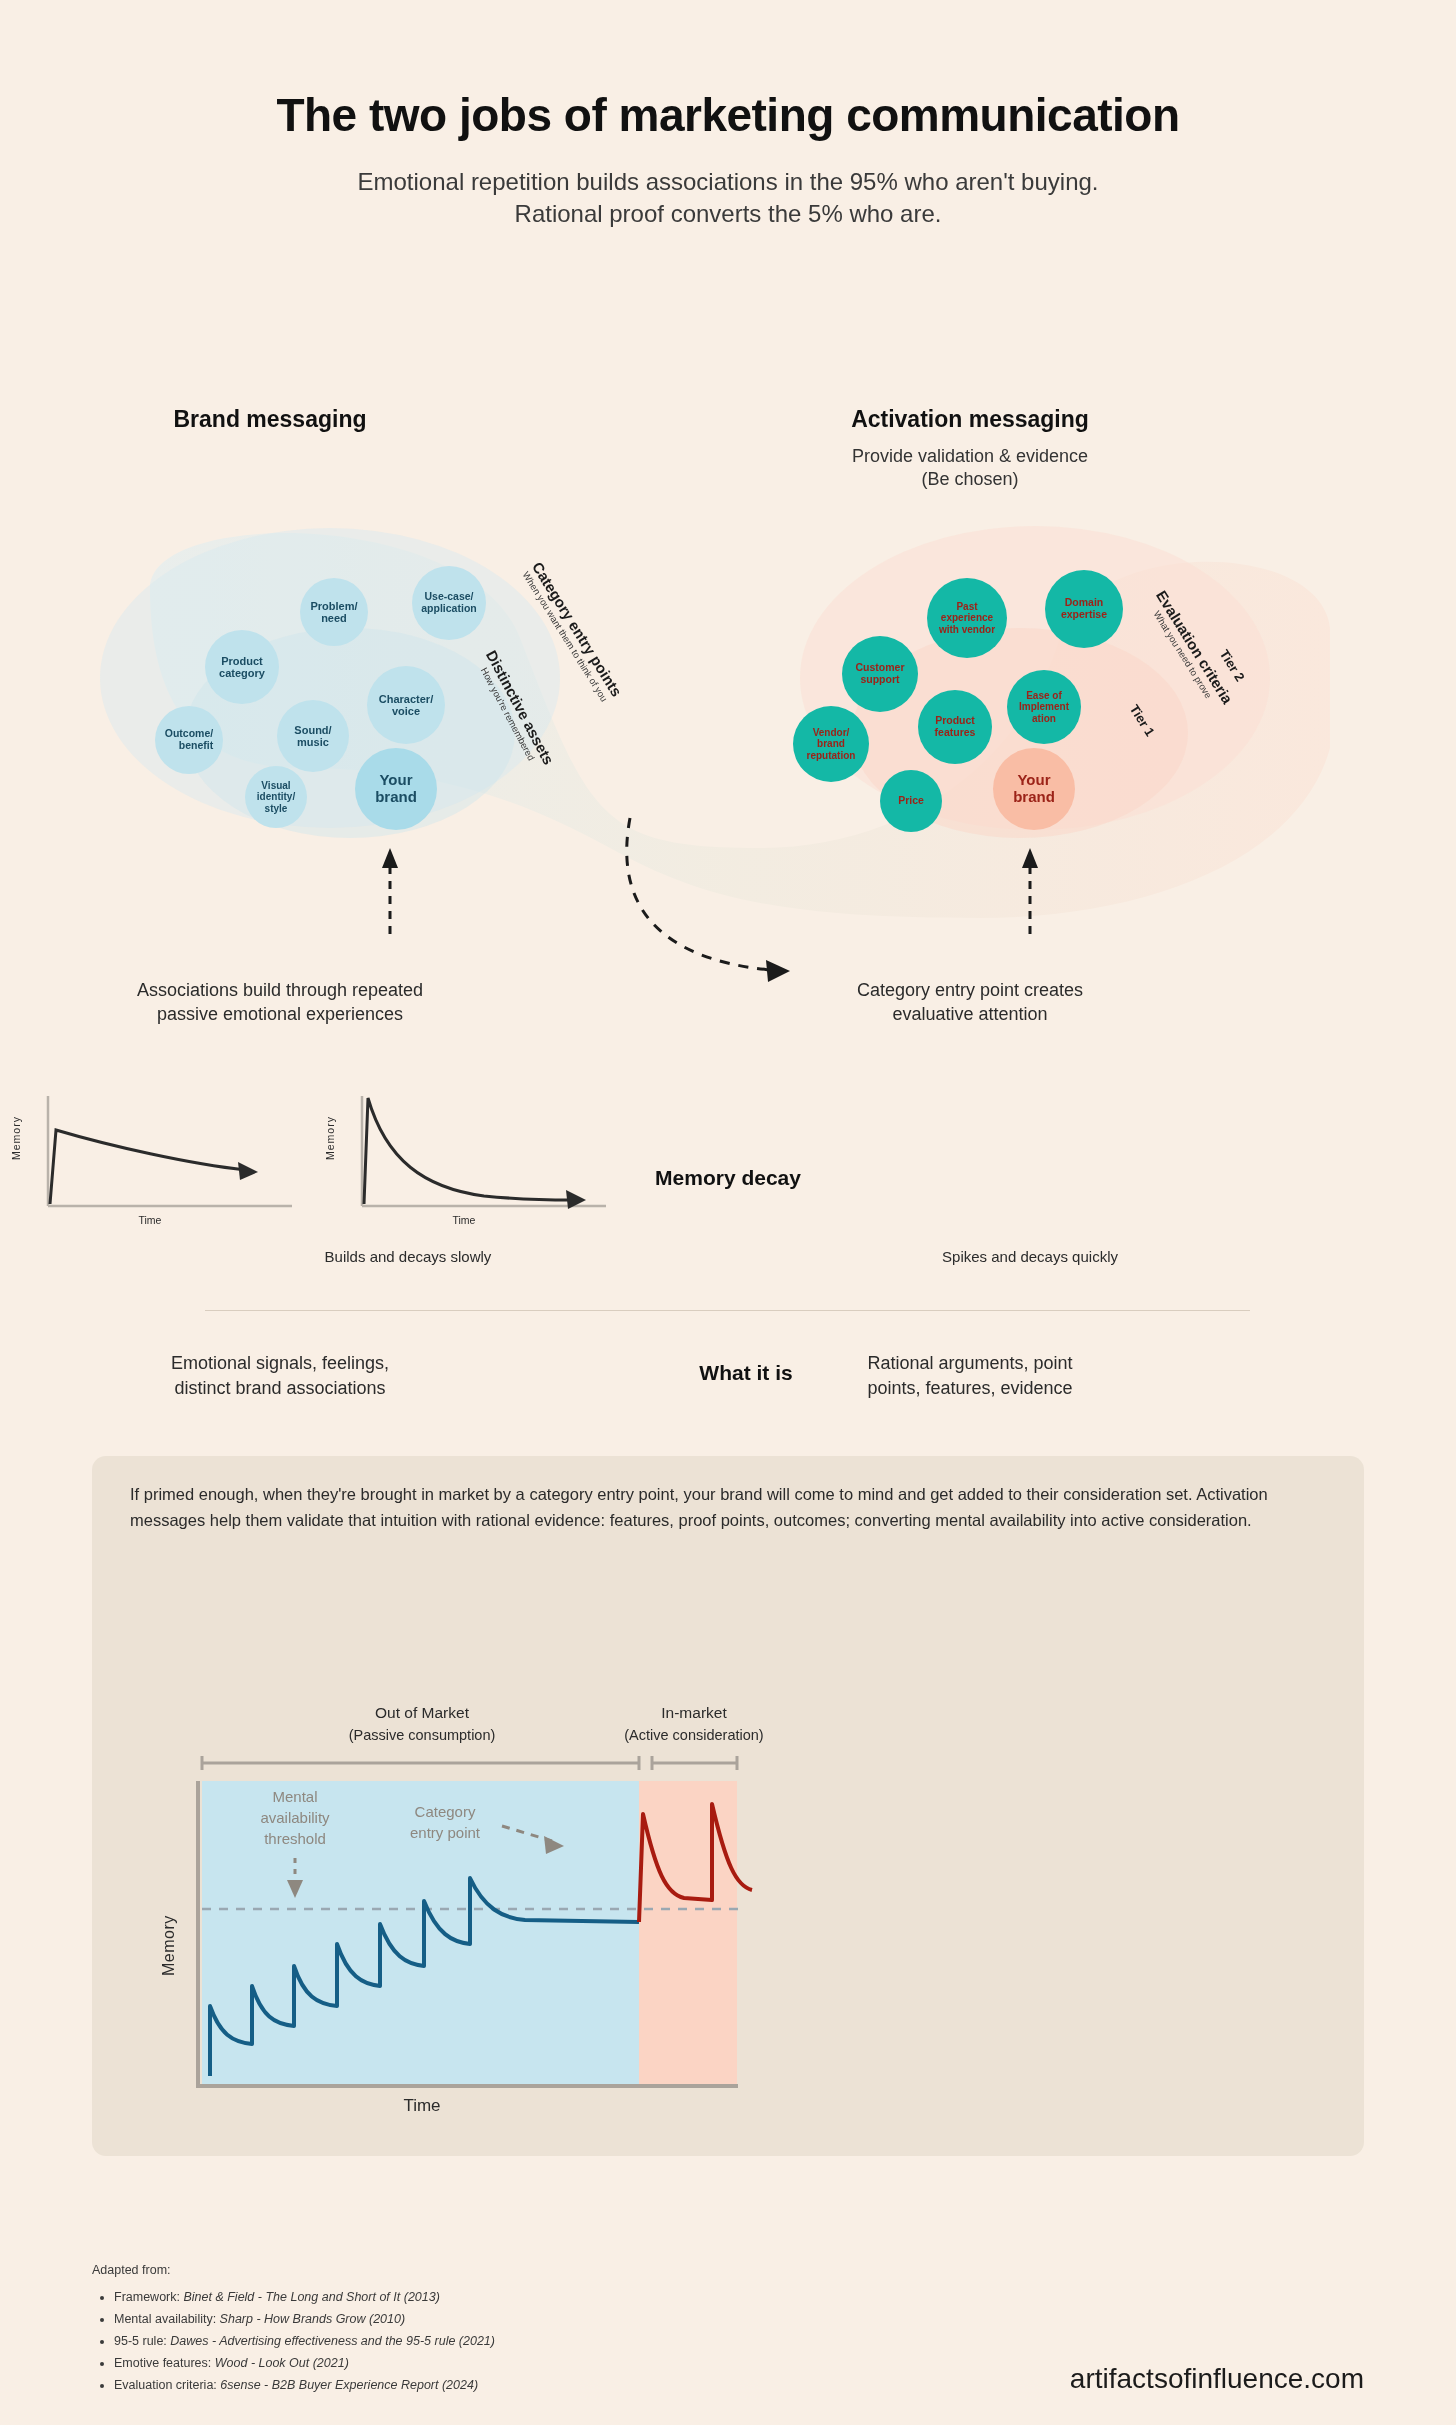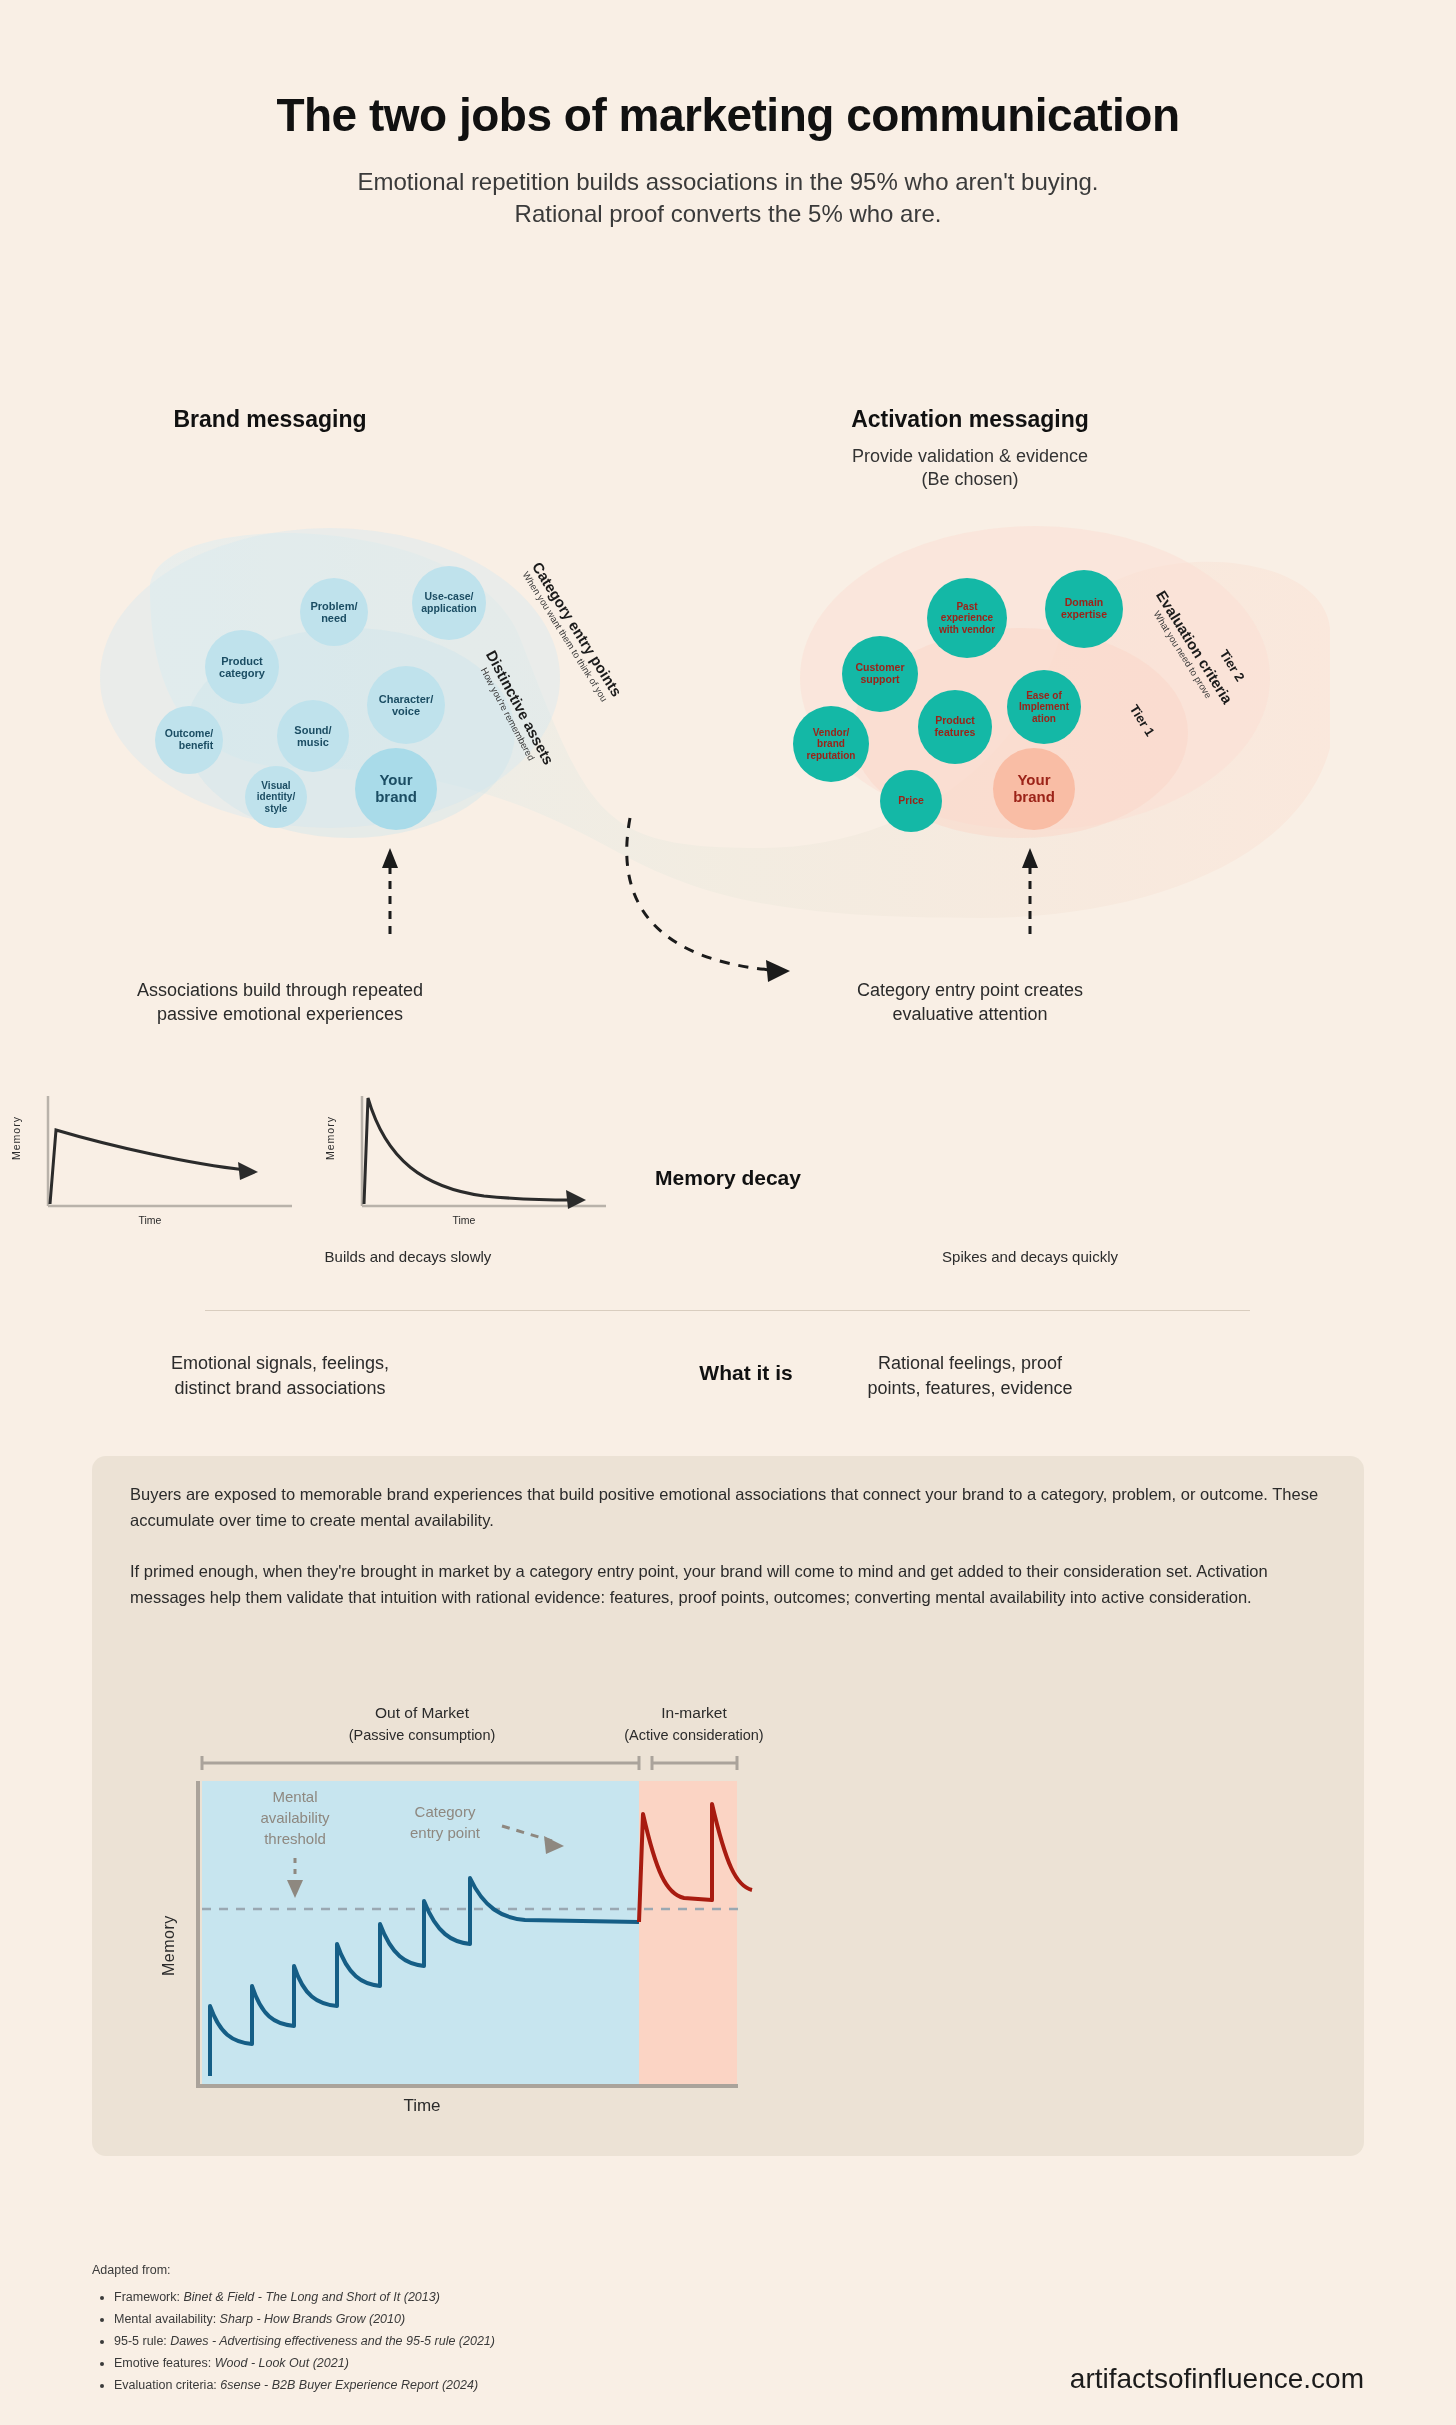--- a/index.html
+++ b/index.html
@@ -317,27 +317,26 @@
 
   <div class="hr"></div>
 
   <div class="wii">
     <div class="mid">What it is</div>
     <div class="side l" style="top:8px;">
       <div>Emotional signals, feelings,</div>
       <div>distinct brand associations</div>
     </div>
     <div class="side r" style="top:8px;">
-      <div>Rational feelings, proof</div>
+      <div>Rational arguments, point</div>
       <div>points, features, evidence</div>
     </div>
   </div>
 
   <div class="panel">
-    <p>Buyers are exposed to memorable brand experiences that build positive emotional associations that connect your brand to a category, problem, or outcome. These accumulate over time to create mental availability.</p>
     <p>If primed enough, when they're brought in market by a category entry point, your brand will come to mind and get added to their consideration set. Activation messages help them validate that intuition with rational evidence: features, proof points, outcomes; converting mental availability into active consideration.</p>
 
     <div class="bchart">
       <svg width="1000" height="430">
 
         <text x="310" y="32" text-anchor="middle" font-family="Liberation Sans, sans-serif" font-size="15.5" fill="#2b2b2b">Out of Market</text>
         <text x="310" y="54" text-anchor="middle" font-family="Liberation Sans, sans-serif" font-size="14.5" fill="#2b2b2b">(Passive consumption)</text>
         <text x="582" y="32" text-anchor="middle" font-family="Liberation Sans, sans-serif" font-size="15.5" fill="#2b2b2b">In-market</text>
         <text x="582" y="54" text-anchor="middle" font-family="Liberation Sans, sans-serif" font-size="14.5" fill="#2b2b2b">(Active consideration)</text>
 

